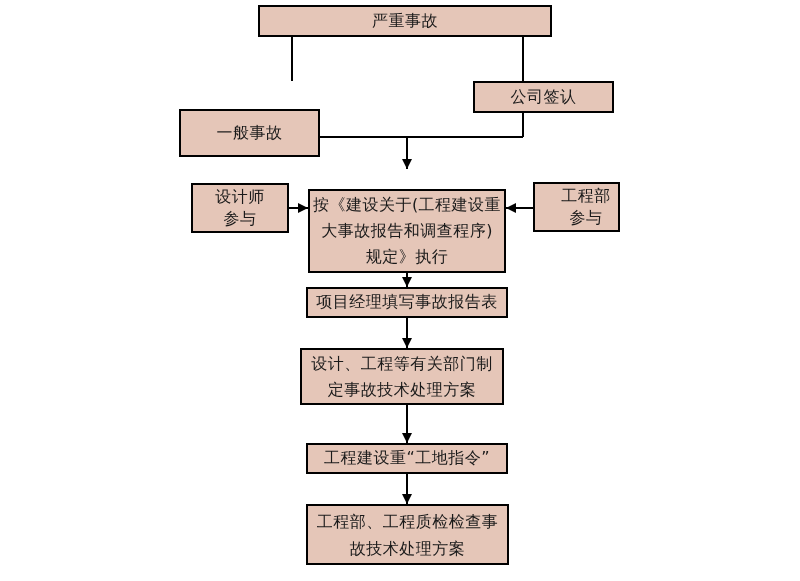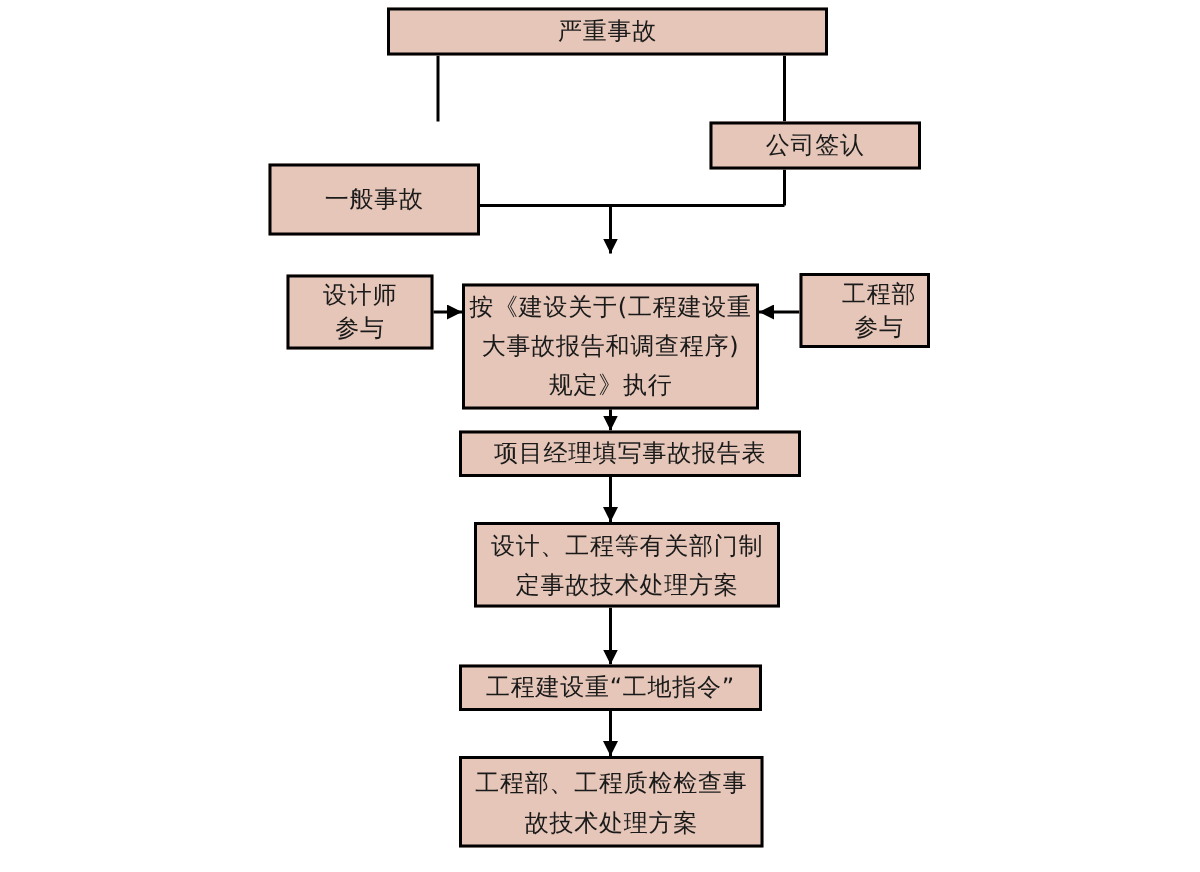--- a/index.html
+++ b/index.html
@@ -21,22 +21,22 @@
     display:flex;align-items:center;justify-content:center;
     text-align:center;white-space:pre-line;
     font-size:16px;line-height:1.55;letter-spacing:0.5px;
   }
   .n-project-manager{left:258px;top:5px;width:294px;height:32px;}
   .n-general-accident{left:179px;top:81px;width:141px;height:48px;margin-top:28px;}
   .n-serious-accident{left:473px;top:81px;width:141px;height:32px;}
   .n-regulation{left:308px;top:169px;width:198px;height:84px;line-height:26px;margin-top:20px;}
   .n-designer{left:191px;top:183px;width:98px;height:50px;line-height:22px;}
   .n-engineering{left:533px;top:182px;width:87px;height:50px;line-height:22px;padding-left:19px;}
-  .n-report{left:306px;top:287px;width:228px;height:31px;text-align:right;}
-  .n-plan{left:316px;top:348px;width:204px;height:57px;line-height:26px;}
+  .n-report{left:306px;top:287px;width:202px;height:31px;text-align:right;}
+  .n-plan{left:300px;top:348px;width:204px;height:57px;line-height:26px;}
   .n-directive{left:306px;top:443px;width:202px;height:31px;}
   .n-inspect{left:306px;top:504px;width:203px;height:61px;line-height:27px;text-align:center;}
 </style>
 </head>
 <body>
 
 <div class="canvas">
 
   <svg class="connectors" viewBox="0 0 800 581" xmlns="http://www.w3.org/2000/svg">
     <defs>

